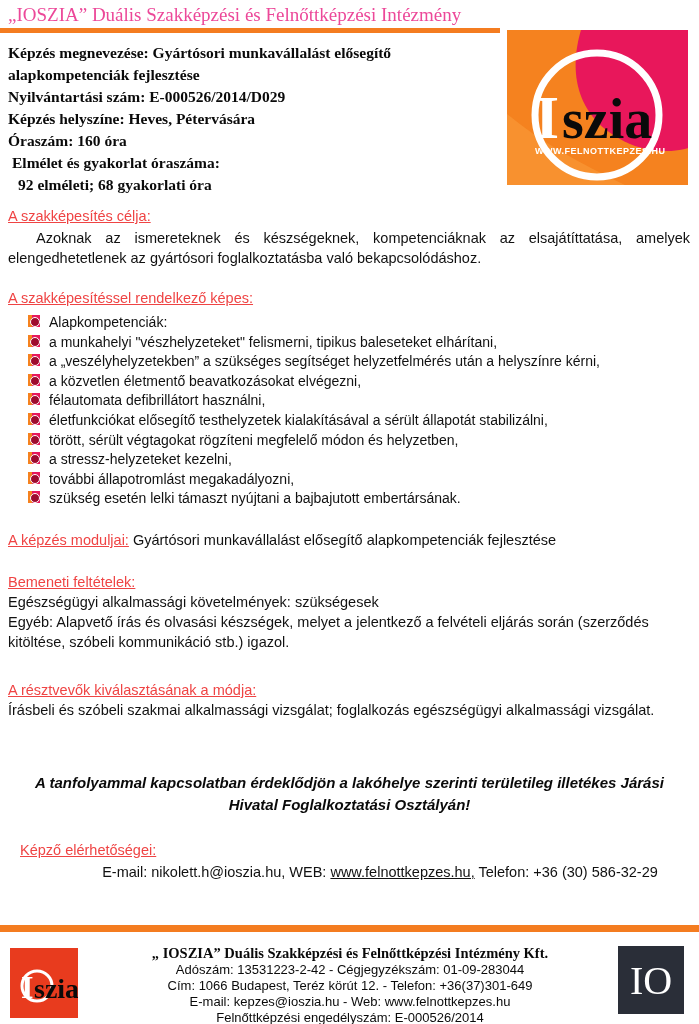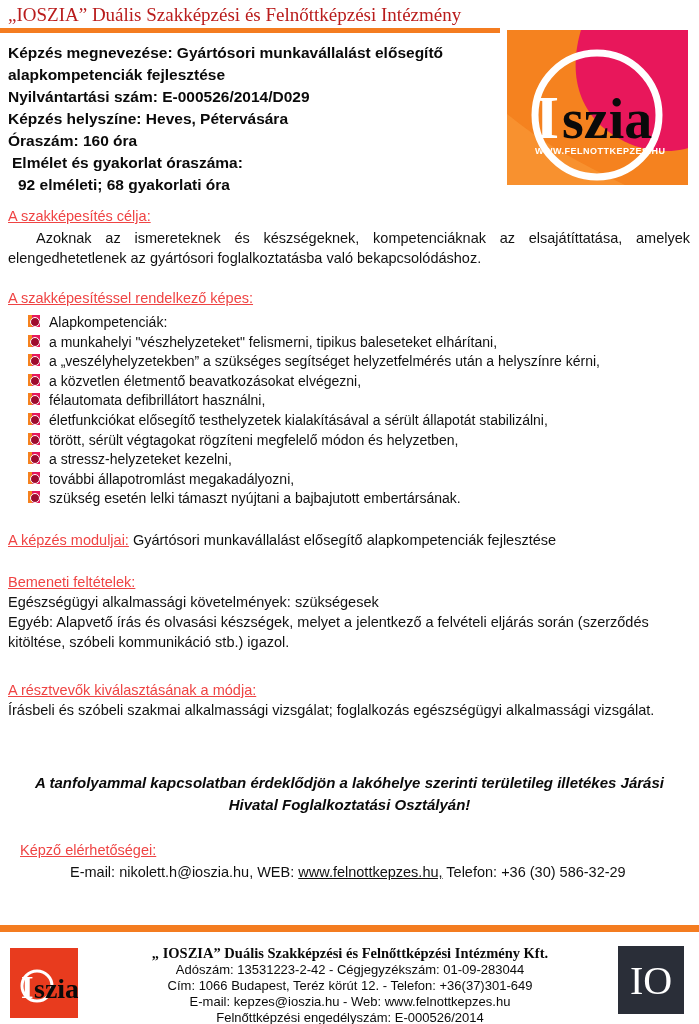--- a/index.html
+++ b/index.html
@@ -6,32 +6,32 @@
   html,body { background:#888; }
   .page {
     position:relative; width:699px; height:1024px; margin:0 auto;
     background:#ffffff; overflow:hidden; color:#111;
     font-family:"Liberation Sans", sans-serif;
   }
   
   .header-title {
     position:absolute; top:4px; left:8px;
     font-family:"Liberation Serif", serif;
-    font-size:19px; color:#b91c1c; white-space:nowrap;
+    font-size:19px; color:#ec4899; white-space:nowrap;
   }
   .header-rule {
     position:absolute; top:28px; left:0; width:500px; height:5px;
     background:#F47C20;
   }
   
   .brand-logo { position:absolute; top:30px; left:507px; width:181px; height:155px; }
   
   .course-block {
     position:absolute; top:42px; left:8px; width:505px;
-    font-weight:bold; font-size:15.5px; line-height:22px; color:#0a0a0a;
+    font-weight:bold; font-size:15.5px; line-height:22px; color:#0a0a0a;font-family:Liberation Serif, serif;
   }
   .course-line-indent1 { padding-left:4px; }
   .course-line-indent2 { padding-left:10px; }
   
   .sec { position:absolute; left:8px; right:9px; font-size:14.5px; line-height:20px; }
   .sec-heading { text-decoration:underline; font-size:14.5px; color:#ef4444; }
   .para-justified { text-align:justify; text-indent:28px; margin-top:2px; }
   
   .bullet-list { list-style:none; margin-top:4px; }
   .bullet-list li { display:flex; align-items:flex-start; height:19.6px; padding-left:20px; font-size:14px; }
@@ -44,21 +44,21 @@
     content:""; position:absolute; left:2px; top:2px; width:8px; height:8px;
     border-radius:50%; background:#9E0B2E; border:1px solid #fff;
   }
   
   .notice {
     position:absolute; top:772px; left:10px; right:10px;
     text-align:center; font-weight:bold; font-style:italic;
     font-size:15px; line-height:22px; color:#0a0a0a;
   }
   
-  .contact-line { padding-left:50px; margin-top:2px; }
+  .contact-line { padding-left:50px; margin-top:2px;text-align:center; }
   .contact-web { text-decoration:underline; }
   
   .footer-bar { position:absolute; top:925px; left:0; width:699px; height:7px; background:#F47C20; }
   .footer-left-logo { position:absolute; top:948px; left:10px; width:68px; height:70px; }
   .footer-right-logo { position:absolute; top:946px; left:618px; width:66px; height:68px; }
   .footer-center {
     position:absolute; top:944px; left:90px; width:520px; text-align:center; color:#0a0a0a;
   }
   .footer-line-serif {
     font-family:"Liberation Serif", serif; font-weight:600; font-size:14.5px; line-height:18px;

